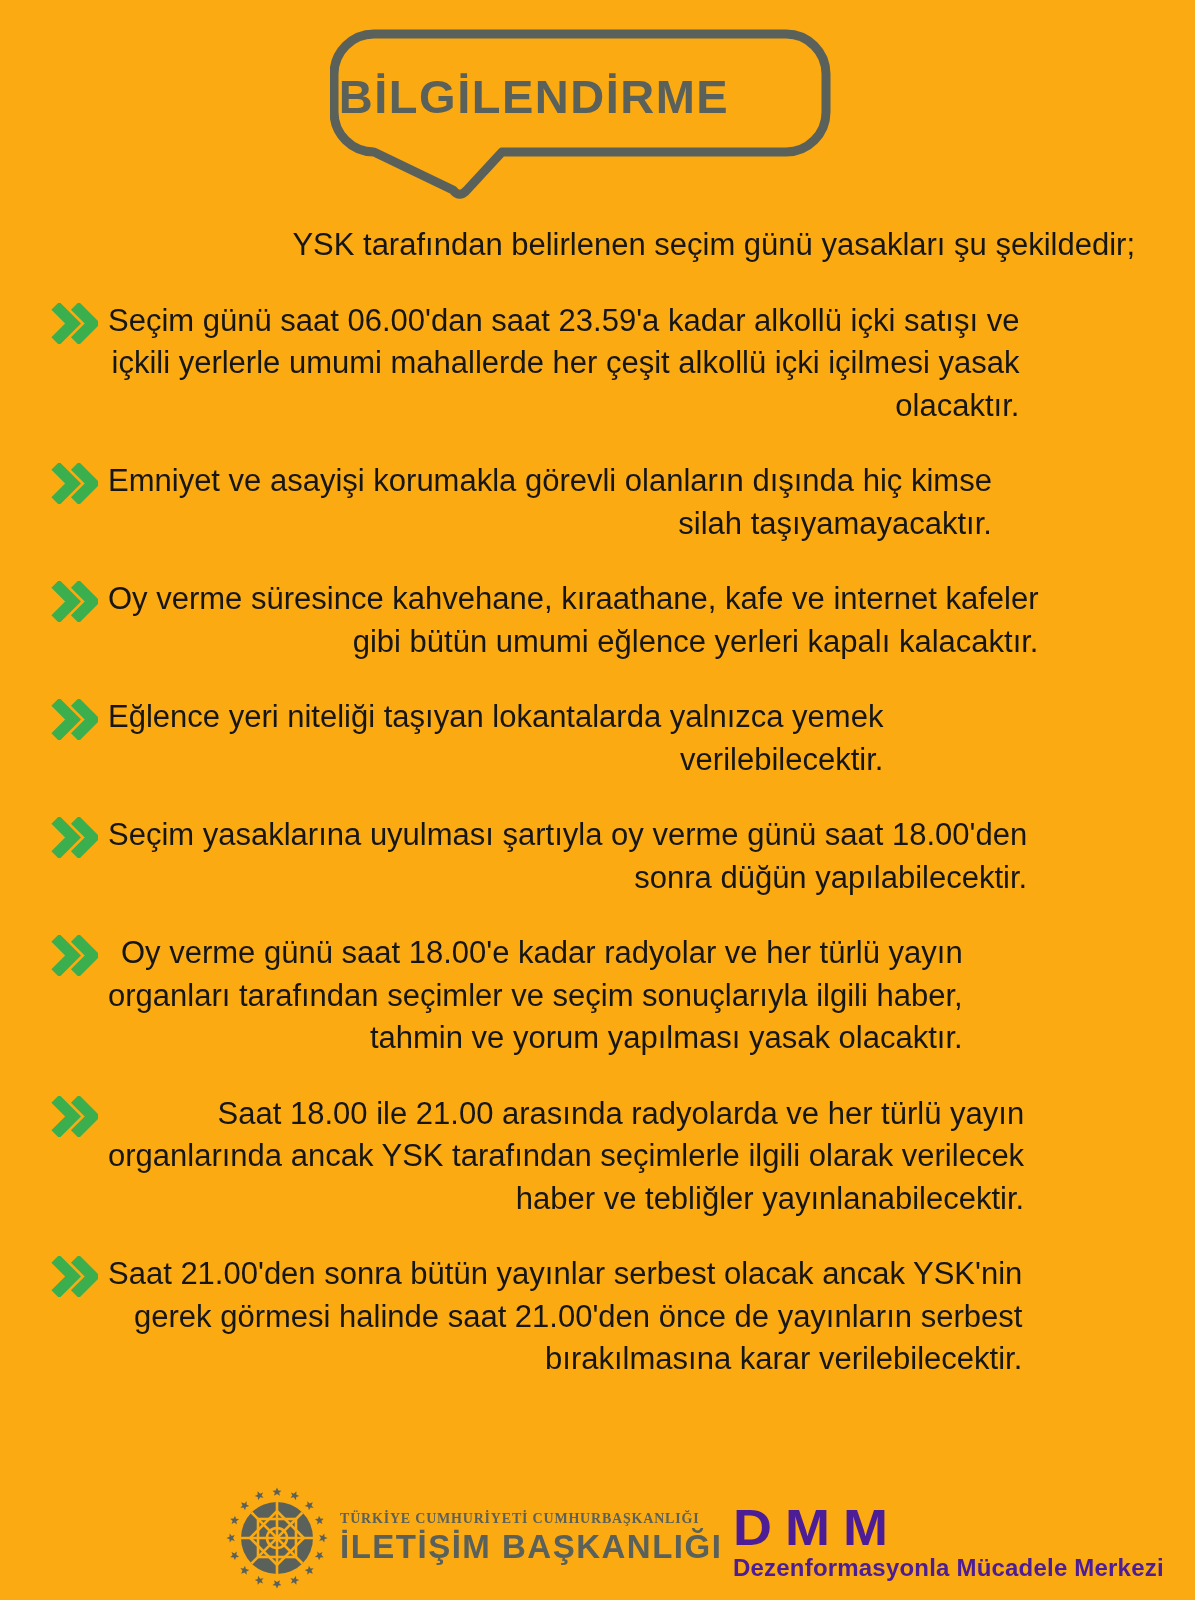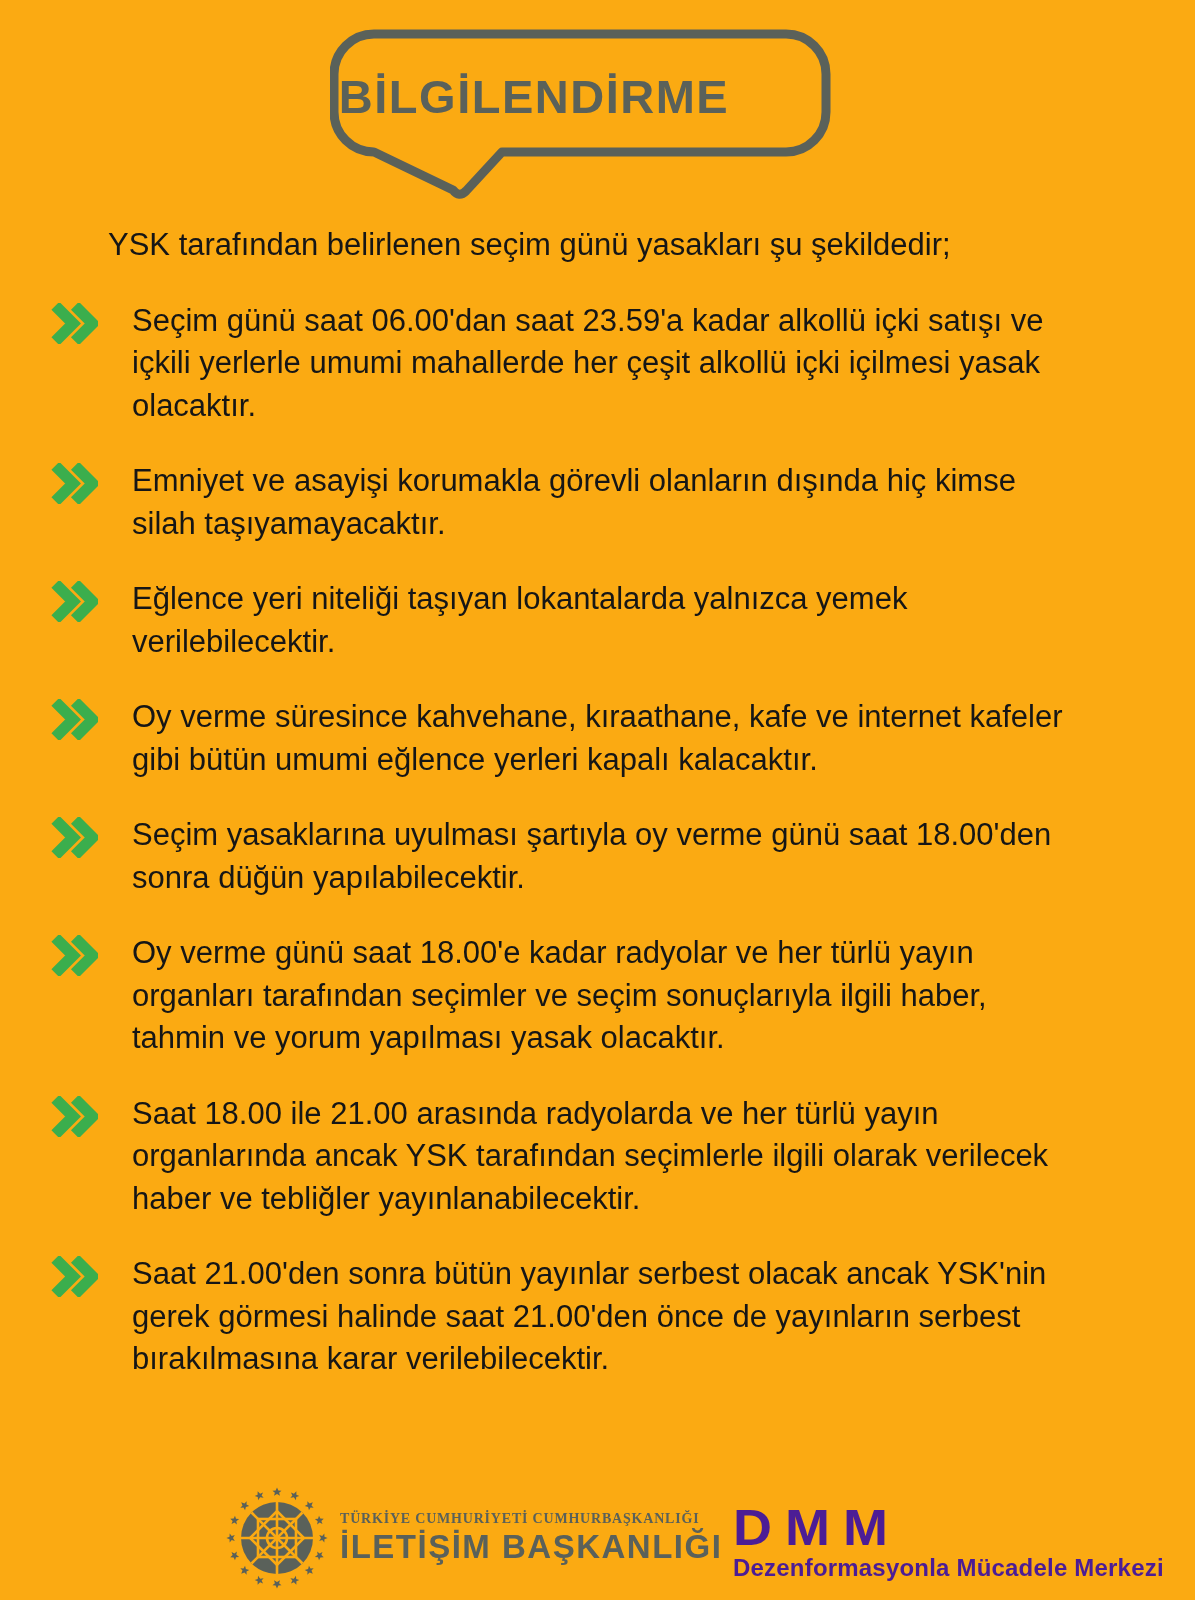--- a/index.html
+++ b/index.html
@@ -15,32 +15,31 @@
   .bubble-wrap { position:absolute; left:330px; top:28px; width:520px; height:190px; }
   .bubble-svg { position:absolute; left:0; top:0; width:520px; height:190px; }
   .bubble-title {
     position:absolute; left:0; top:8px; width:408px; height:120px;
     display:flex; align-items:center; justify-content:center;
     font-size:47px; font-weight:bold; letter-spacing:1.5px;
     color:#5A615A;
   }
 
   
-  .content { position:absolute; left:50px; top:224px; width:1085px; }
+  .content { position:absolute; left:50px; top:224px; width:1085px;text-align:right; }
   .intro {
     margin-left:58px;
     font-size:31px; line-height:42.5px; color:#161616;
   }
   .list { margin-top:33px; display:flex; flex-direction:column; gap:33px; }
   .item { display:flex; align-items:flex-start; }
   .chevrons { flex:0 0 48px; width:48px; height:41px; margin-top:3px; margin-right:10px; }
   .item-text {
     font-size:31px; line-height:42.5px; color:#161616;
     white-space:pre-line;
-    margin-left:24px;
   }
 
   
   .gov-logo {
     position:absolute; left:222px; top:1483px;
     display:flex; align-items:center;
   }
   .gov-emblem { width:110px; height:110px; flex:0 0 110px; }
   .gov-text { margin-left:8px; color:#5A615A; }
   .gov-line1 {
@@ -107,31 +106,31 @@
       </svg>
       <div class="item-text">Emniyet ve asayişi korumakla görevli olanların dışında hiç kimse
 silah taşıyamayacaktır.</div>
     </div>
 
     <div class="item">
       <svg class="chevrons" viewBox="0 0 50 44" aria-hidden="true">
         <path d="M5 3 L24 22 L5 41" fill="none" stroke="#3BAE4D" stroke-width="12"></path>
         <path d="M26 3 L45 22 L26 41" fill="none" stroke="#3BAE4D" stroke-width="12"></path>
       </svg>
+      <div class="item-text">Oy verme süresince kahvehane, kıraathane, kafe ve internet kafeler
+gibi bütün umumi eğlence yerleri kapalı kalacaktır.</div>
+    </div>
+
+    <div class="item">
+      <svg class="chevrons" viewBox="0 0 50 44" aria-hidden="true">
+        <path d="M5 3 L24 22 L5 41" fill="none" stroke="#3BAE4D" stroke-width="12"></path>
+        <path d="M26 3 L45 22 L26 41" fill="none" stroke="#3BAE4D" stroke-width="12"></path>
+      </svg>
       <div class="item-text">Eğlence yeri niteliği taşıyan lokantalarda yalnızca yemek
 verilebilecektir.</div>
-    </div>
-
-    <div class="item">
-      <svg class="chevrons" viewBox="0 0 50 44" aria-hidden="true">
-        <path d="M5 3 L24 22 L5 41" fill="none" stroke="#3BAE4D" stroke-width="12"></path>
-        <path d="M26 3 L45 22 L26 41" fill="none" stroke="#3BAE4D" stroke-width="12"></path>
-      </svg>
-      <div class="item-text">Oy verme süresince kahvehane, kıraathane, kafe ve internet kafeler
-gibi bütün umumi eğlence yerleri kapalı kalacaktır.</div>
     </div>
 
     <div class="item">
       <svg class="chevrons" viewBox="0 0 50 44" aria-hidden="true">
         <path d="M5 3 L24 22 L5 41" fill="none" stroke="#3BAE4D" stroke-width="12"></path>
         <path d="M26 3 L45 22 L26 41" fill="none" stroke="#3BAE4D" stroke-width="12"></path>
       </svg>
       <div class="item-text">Seçim yasaklarına uyulması şartıyla oy verme günü saat 18.00'den
 sonra düğün yapılabilecektir.</div>
     </div>

